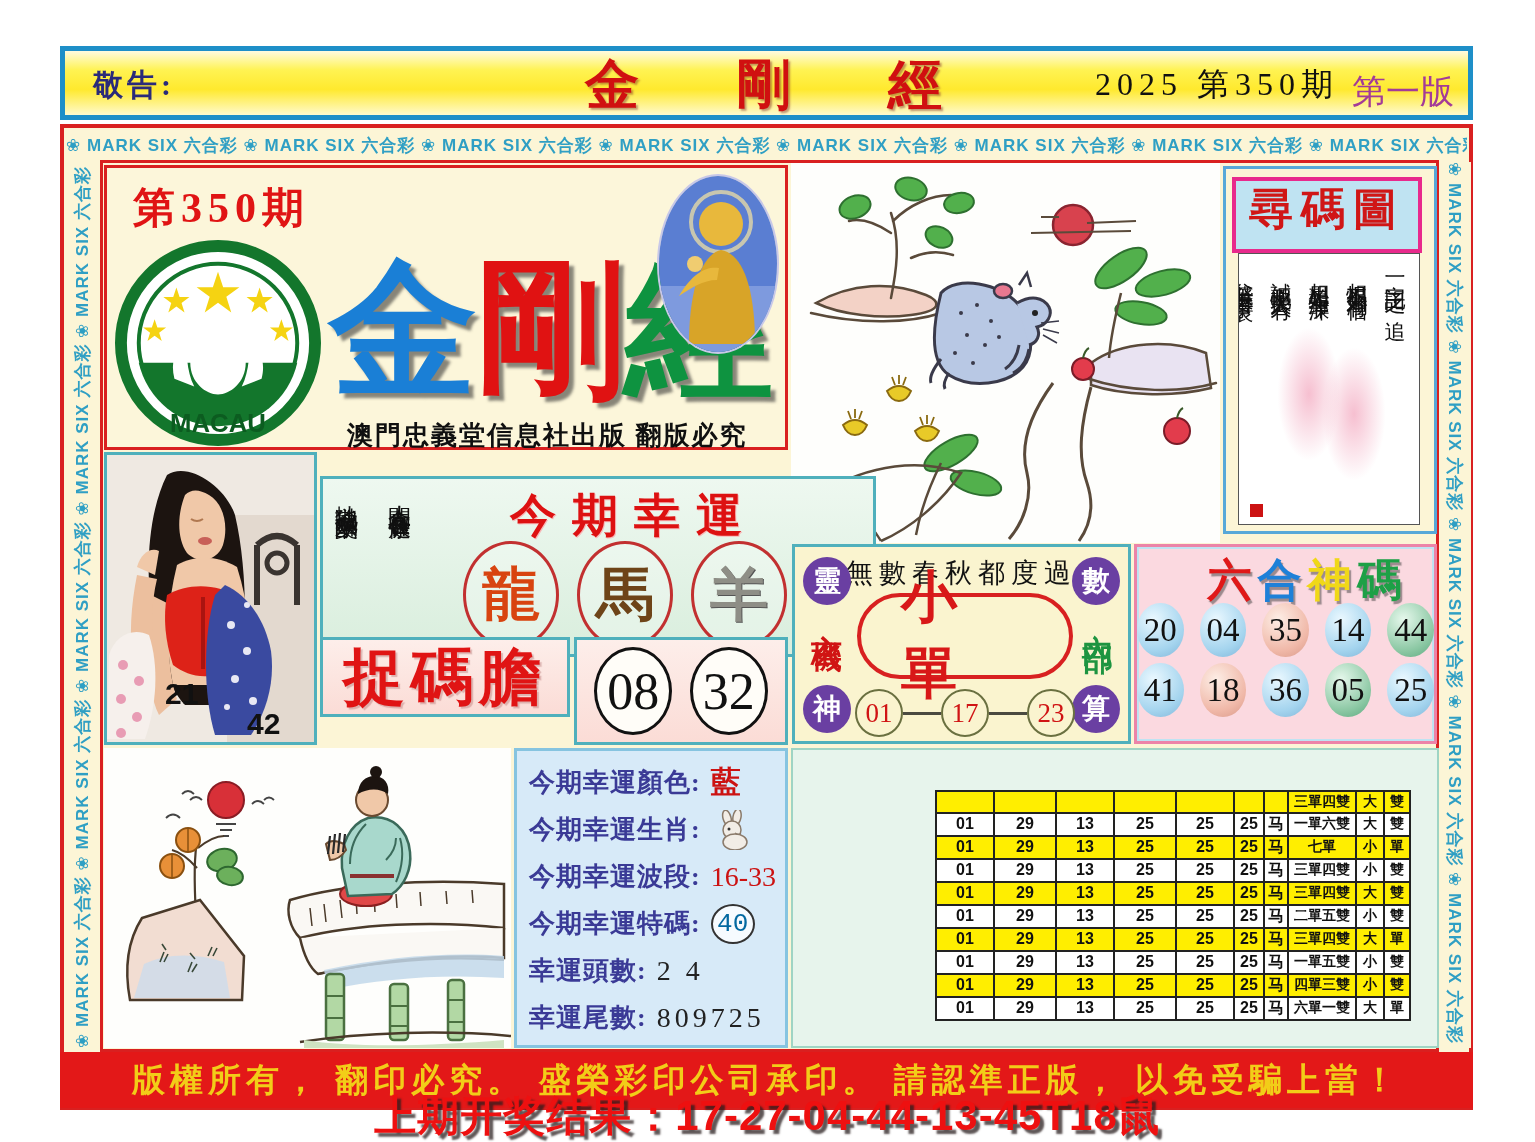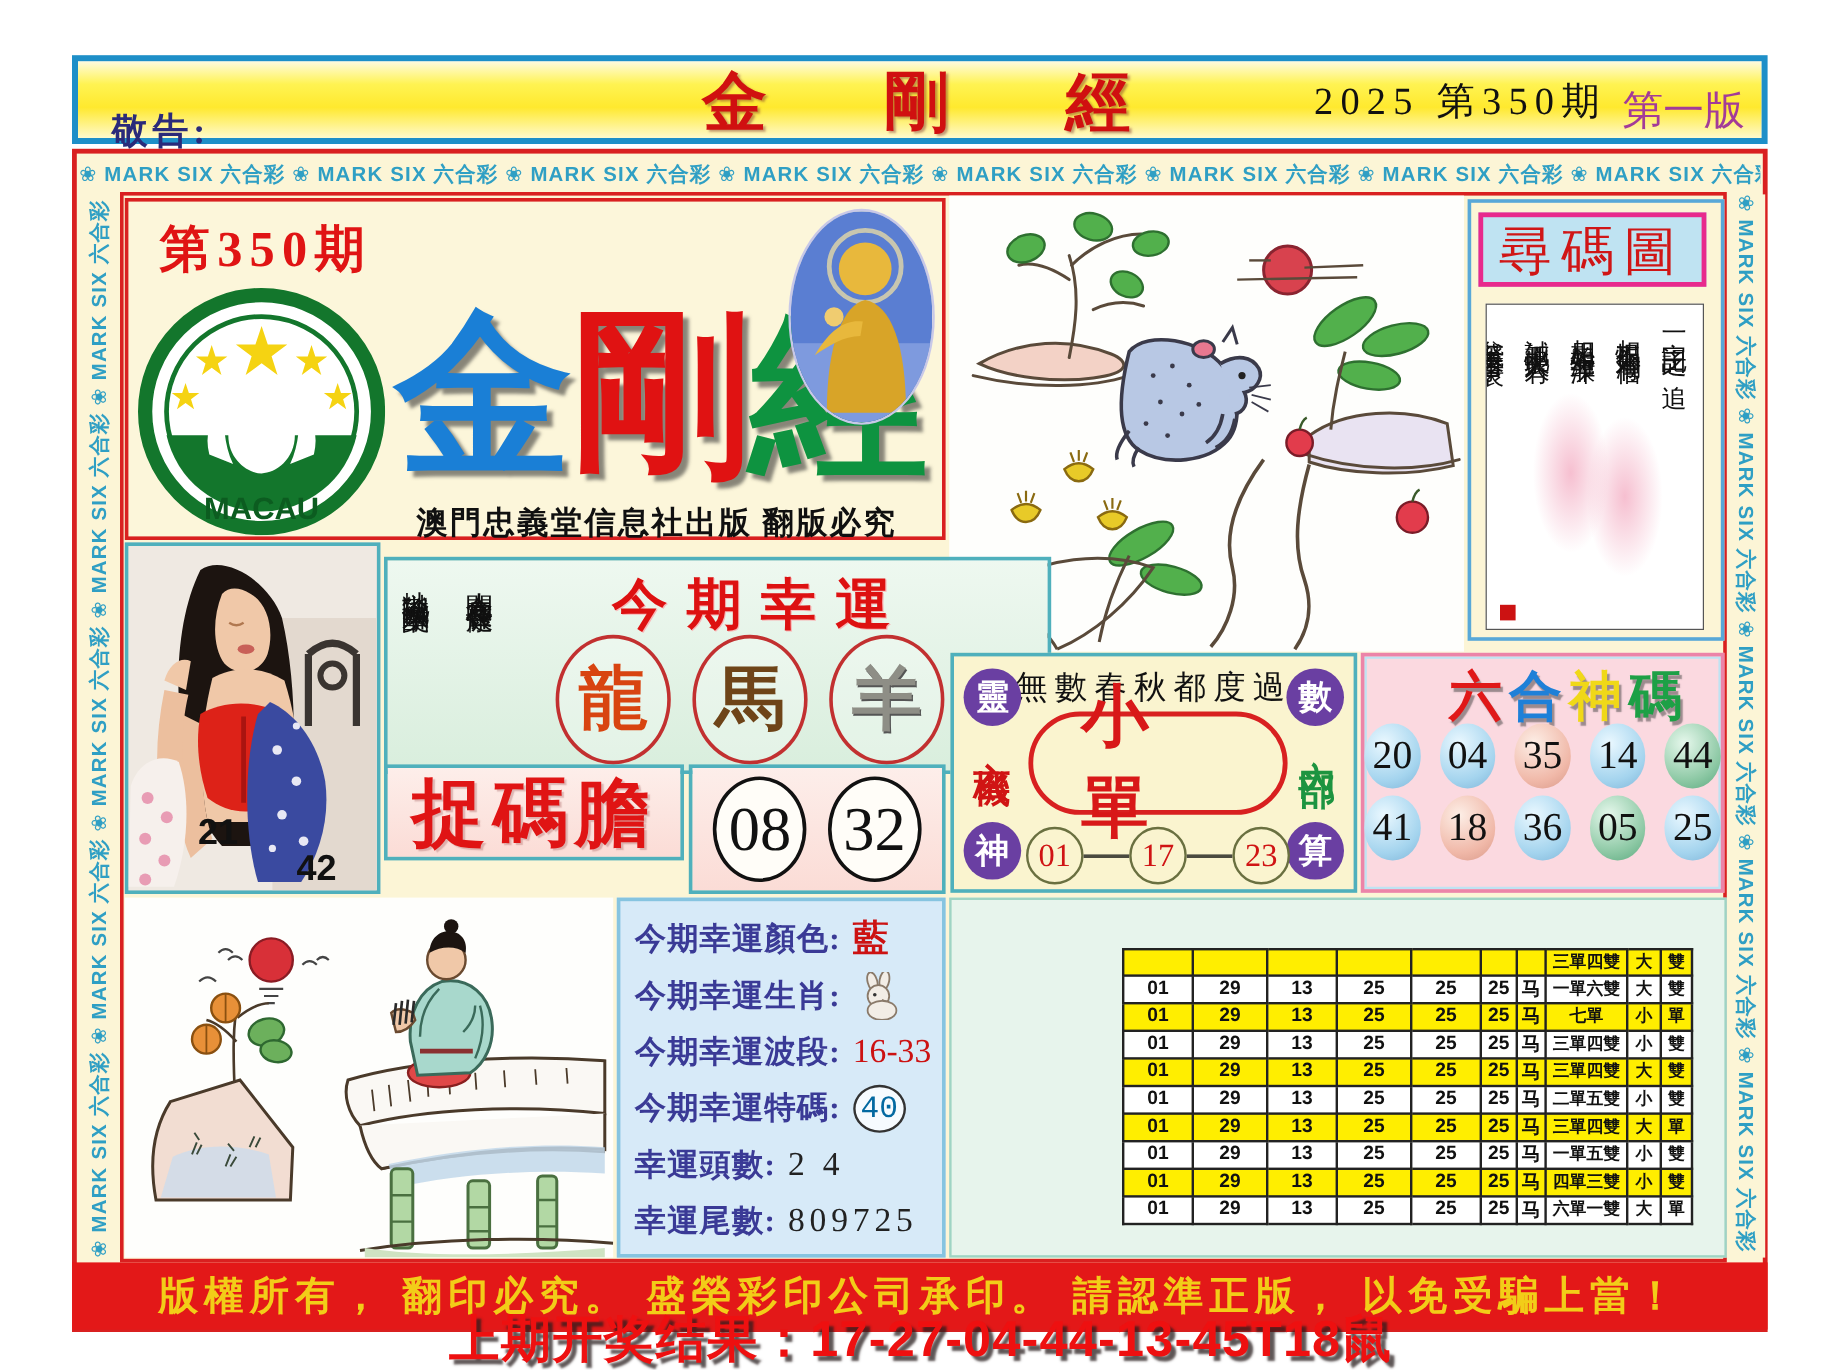--- a/index.html
+++ b/index.html
@@ -3,21 +3,21 @@
 <meta charset="utf-8">
 <style>
   html,body{margin:0;padding:0;background:#fff;}
   #canvas{position:relative;width:1535px;height:1142px;background:#fff;overflow:hidden;
           font-family:"Liberation Serif","DejaVu Serif",serif;}
   [data-interactable]{box-sizing:border-box;}
 
   
   .header{position:absolute;left:60px;top:46px;width:1413px;height:74px;
           border:5px solid #1e8fc8;background:linear-gradient(180deg,#fffbe0 0%,#fff352 30%,#ffe92e 60%,#fffacd 100%);}
-  .notice{position:absolute;left:28px;top:14px;font-size:30px;font-weight:bold;color:#2a2a7a;letter-spacing:4px;margin-top:24px;}
+  .notice{position:absolute;left:28px;top:14px;font-size:30px;font-weight:bold;color:#2a2a7a;letter-spacing:4px;}
   .head-title{position:absolute;left:520px;top:-2px;font-size:54px;font-weight:bold;color:#d01010;
               letter-spacing:42px;text-shadow:2px 2px 2px rgba(120,40,40,.45);}
   .head-issue{position:absolute;left:1030px;top:12px;font-size:32px;color:#111;letter-spacing:6px;}
   .head-edition{position:absolute;right:14px;top:18px;font-size:34px;color:#a33b98;}
 
   
   .main-frame{position:absolute;left:60px;top:124px;width:1413px;height:986px;border:4px solid #d92020;background:#fcf5d6;}
   .strip{color:#2f9fc4;font-family:"Liberation Sans","DejaVu Sans",sans-serif;font-weight:bold;
          font-size:17px;white-space:nowrap;overflow:hidden;background:#fcf5d6;}
   .strip-top{position:absolute;left:66px;top:130px;width:1401px;height:32px;line-height:32px;letter-spacing:1px;}
@@ -37,38 +37,38 @@
             white-space:nowrap;text-shadow:5px 5px 3px rgba(40,40,40,.55);}
   .mh-buddha{position:absolute;left:552px;top:8px;width:118px;height:176px;border-radius:50%;overflow:hidden;
              box-shadow:0 0 0 2px #c8c8e8;}
   .mh-pub{position:absolute;left:240px;top:250px;width:440px;font-size:26px;font-weight:bold;color:#101010;letter-spacing:2px;}
 
   
   .illu-top{position:absolute;left:791px;top:163px;width:429px;height:380px;background:#fefefc;}
 
   
   .xunmatu{position:absolute;left:1223px;top:166px;width:214px;height:368px;border:3px solid #58a8d8;background:#fcf5d6;}
-  .xm-title{position:absolute;left:6px;top:8px;width:190px;height:62px;border:4px solid #e82a8c;background:#bfe3f2;
-            text-align:center;line-height:58px;font-size:44px;font-weight:normal;color:#d01616;letter-spacing:8px;}
+  .xm-title{position:absolute;left:6px;top:8px;width:190px;height:76px;border:4px solid #e82a8c;background:#bfe3f2;
+            text-align:center;line-height:58px;font-size:44px;font-weight:bold;color:#d01616;letter-spacing:8px;}
   .xm-body{position:absolute;left:12px;top:84px;width:182px;height:272px;border:1px solid #555;background:#fff;overflow:hidden;}
   .xm-water{position:absolute;left:30px;top:40px;width:120px;height:210px;
             background:radial-gradient(ellipse 45px 95px at 40px 100px,#f6bfd0 0%,rgba(246,191,208,0) 70%),
                        radial-gradient(ellipse 45px 95px at 85px 120px,#f6bfd0 0%,rgba(246,191,208,0) 70%);}
   .poem{position:absolute;right:10px;top:12px;height:250px;writing-mode:vertical-rl;font-size:21px;color:#101010;
         letter-spacing:3px;}
   .poem .poem-col{margin-left:10px;}
   .xm-sign{position:absolute;left:6px;bottom:4px;writing-mode:vertical-rl;color:#cc1212;font-size:16px;font-weight:bold;}
   .xm-sq{display:inline-block;width:13px;height:13px;background:#cc1212;margin-bottom:3px;}
 
   
   .photo{position:absolute;left:104px;top:452px;width:213px;height:293px;border:3px solid #4fb0bc;overflow:hidden;background:#e8e2da;}
   .photo-num{position:absolute;font-size:30px;font-weight:bold;color:#111;font-family:"Liberation Sans",sans-serif;}
 
   
-  .jinqi{position:absolute;left:320px;top:464px;width:556px;height:181px;border:3px solid #4fb0bc;
+  .jinqi{position:absolute;left:320px;top:476px;width:556px;height:181px;border:3px solid #4fb0bc;
          background:linear-gradient(180deg,#eef8f0,#d9eedd);}
   .vcols{position:absolute;left:8px;top:8px;height:166px;writing-mode:vertical-lr;font-size:23px;color:#101010;letter-spacing:2px;}
   .vcols div{margin-right:22px;}
   .jq-title{position:absolute;left:158px;top:6px;width:306px;text-align:center;font-size:46px;font-weight:bold;
             color:#dd1111;letter-spacing:16px;text-shadow:1px 1px 0 #f8b8b8;}
   .jq-animals{position:absolute;left:140px;top:62px;width:324px;display:flex;justify-content:space-between;}
   .zodiac{width:96px;height:108px;border:3px solid #c23030;border-radius:50%;display:flex;align-items:center;justify-content:center;
           font-size:58px;font-weight:bold;background:rgba(255,255,255,.25);}
   .zodiac.dragon{color:#d84410;}
   .zodiac.horse{color:#6e4418;}

